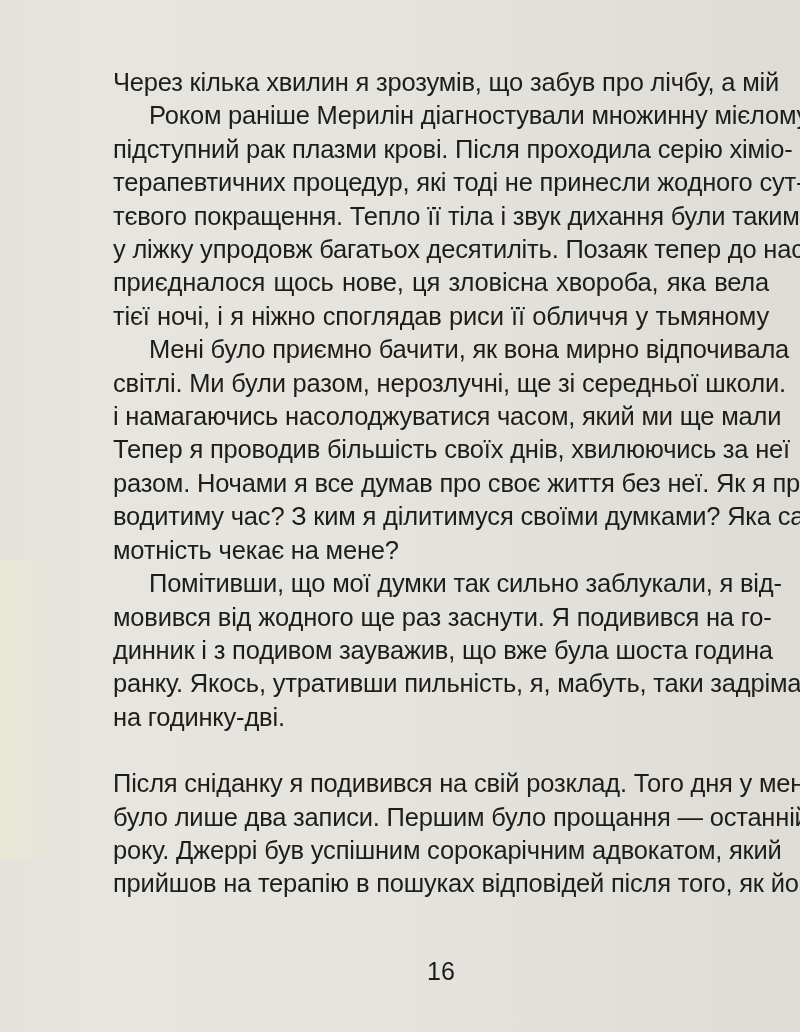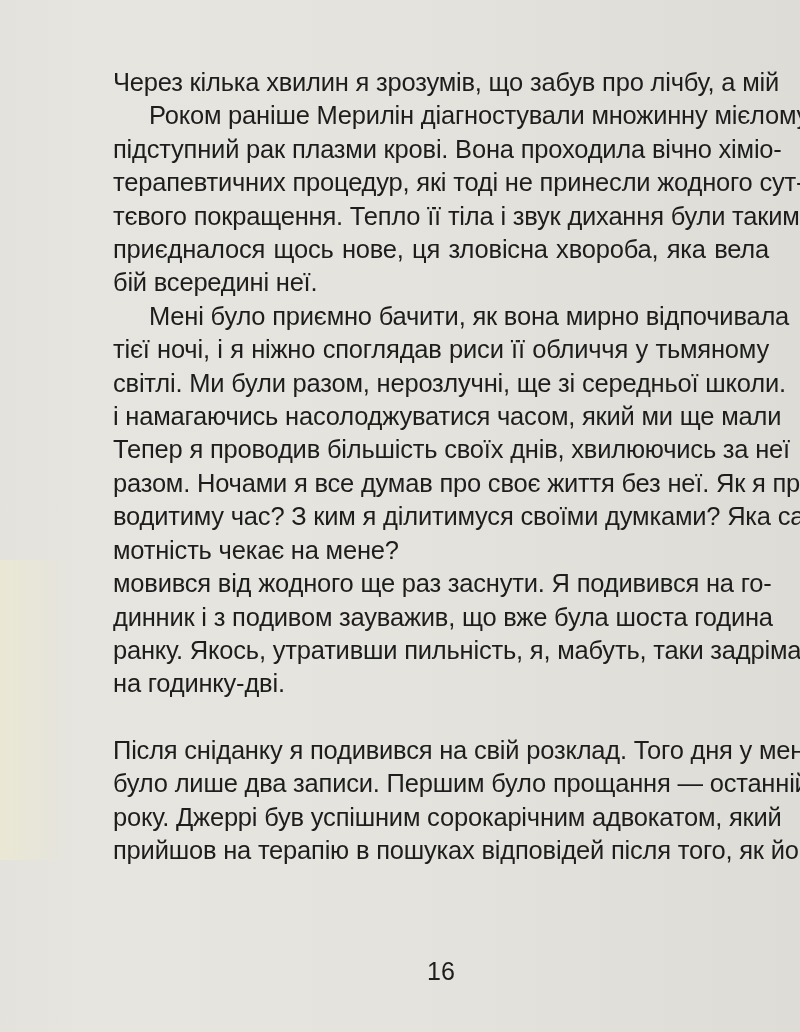--- a/index.html
+++ b/index.html
@@ -69,39 +69,40 @@
 <div class="page-shade-left"></div>
 
 <div class="text-block">
 
   <p class="para">
     <span class="line">Через кілька хвилин я зрозумів, що забув про лічбу, а мій</span>
   </p>
 
   <p class="para">
     <span class="line indent">Роком раніше Мерилін діагностували множинну мієлому,</span>
-    <span class="line">підступний рак плазми крові. Вона проходила вічно хіміо-</span>
+    <span class="line">підступний рак плазми крові. Після проходила серію хіміо-</span>
     <span class="line">терапевтичних процедур, які тоді не принесли жодного сут-</span>
     <span class="line">тєвого покращення. Тепло її тіла і звук дихання були такими</span>
+    <span class="line">у ліжку упродовж багатьох десятиліть. Позаяк тепер до нас</span>
     <span class="line">приєдналося щось нове, ця зловісна хвороба, яка вела</span>
-    <span class="line last">бій всередині неї.</span>
   </p>
 
   <p class="para">
+    <span class="line">тієї ночі, і я ніжно споглядав риси її обличчя у тьмяному</span>
     <span class="line indent">Мені було приємно бачити, як вона мирно відпочивала</span>
-    <span class="line">тієї ночі, і я ніжно споглядав риси її обличчя у тьмяному</span>
     <span class="line">світлі. Ми були разом, нерозлучні, ще зі середньої школи.</span>
     <span class="line">і намагаючись насолоджуватися часом, який ми ще мали</span>
     <span class="line">Тепер я проводив більшість своїх днів, хвилюючись за неї</span>
     <span class="line">разом. Ночами я все думав про своє життя без неї. Як я про-</span>
     <span class="line">водитиму час? З ким я ділитимуся своїми думками? Яка са-</span>
     <span class="line last">мотність чекає на мене?</span>
   </p>
 
   <p class="para">
+    <span class="line indent">Помітивши, що мої думки так сильно заблукали, я від-</span>
     <span class="line">мовився від жодного ще раз заснути. Я подивився на го-</span>
     <span class="line">динник і з подивом зауважив, що вже була шоста година</span>
     <span class="line">ранку. Якось, утративши пильність, я, мабуть, таки задрімав</span>
     <span class="line last">на годинку-дві.</span>
   </p>
 
   <p class="para section-break">
     <span class="line">Після сніданку я подивився на свій розклад. Того дня у мене</span>
     <span class="line">було лише два записи. Першим було прощання — останній</span>
     <span class="line">року. Джеррі був успішним сорокарічним адвокатом, який</span>

